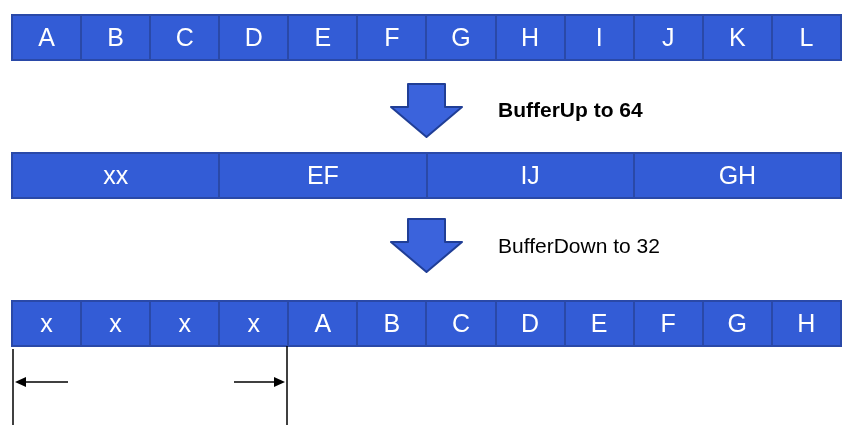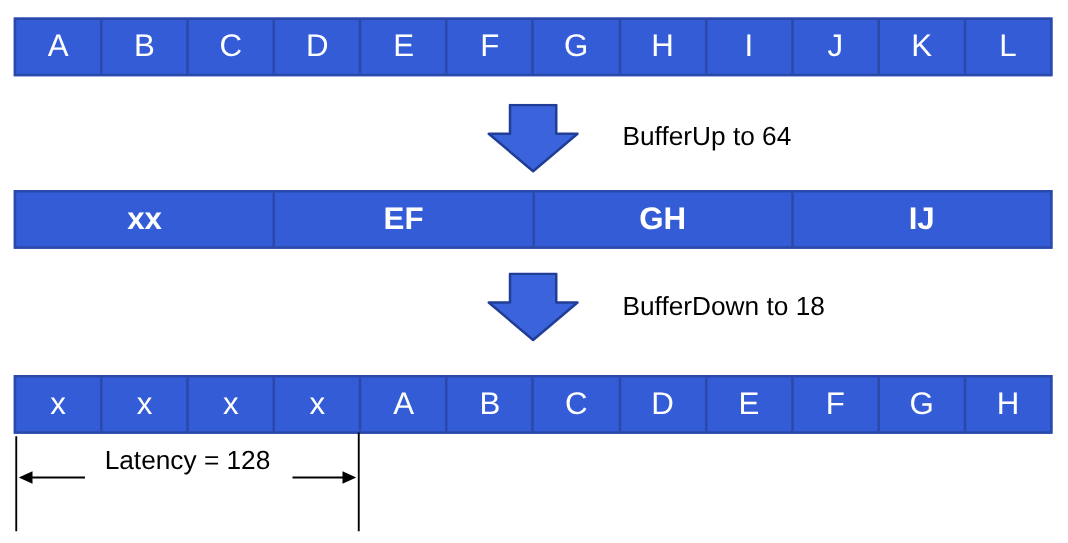--- a/index.html
+++ b/index.html
@@ -19,21 +19,21 @@
     position: absolute;
     left: 11px;
     width: 831px;
     height: 47px;
     box-sizing: border-box;
     display: flex;
     background: var(--cell-fill, #335CD6);
     border: 2px solid var(--cell-border, #2A49A8);
   }
   .row-1 { top: 14px; }
-  .row-2 { top: 152px; font-weight: bold; }
+  .row-2 { top: 152px; }
   .row-3 { top: 300px; }
   .cell {
     flex: 1 1 0;
     display: flex;
     align-items: center;
     justify-content: center;
     color: var(--cell-text, #ffffff);
     font-size: 25px;
     border-left: 2px solid var(--cell-border, #2A49A8);
     user-select: none;
@@ -54,21 +54,21 @@
     stroke-linejoin: round;
   }
   .step-label {
     position: absolute;
     left: 498px;
     color: var(--label-text, #000000);
     font-size: 21px;
     line-height: 24px;
     white-space: nowrap;
   }
-  .label-1 { top: 98px; }
+  .label-1 { top: 98px; font-weight: bold; }
   .label-2 { top: 234px; }
   .latency-svg {
     position: absolute;
     left: 8px;
     top: 344px;
     width: 286px;
     height: 84px;
   }
   .latency-svg line {
     stroke: var(--label-text, #000000);
@@ -109,28 +109,28 @@
     </div>
 
   <svg class="big-arrow arrow-1" viewBox="0 0 76 56" aria-hidden="true">
     <polygon points="20,1 57,1 57,24 74,24 38.5,54 3,24 20,24"></polygon>
   </svg>
   <div class="step-label label-1">BufferUp to 64</div>
 
   <div class="buffer-row row-2">
       <div class="cell">xx</div>
       <div class="cell">EF</div>
+      <div class="cell">IJ</div>
       <div class="cell">GH</div>
-      <div class="cell">IJ</div>
     </div>
 
   <svg class="big-arrow arrow-2" viewBox="0 0 76 56" aria-hidden="true">
     <polygon points="20,1 57,1 57,24 74,24 38.5,54 3,24 20,24"></polygon>
   </svg>
-  <div class="step-label label-2">BufferDown to 18</div>
+  <div class="step-label label-2">BufferDown to 32</div>
 
   <div class="buffer-row row-3">
       <div class="cell">x</div>
       <div class="cell">x</div>
       <div class="cell">x</div>
       <div class="cell">x</div>
       <div class="cell">A</div>
       <div class="cell">B</div>
       <div class="cell">C</div>
       <div class="cell">D</div>
@@ -142,16 +142,15 @@
 
   <svg class="latency-svg" viewBox="0 0 286 84" aria-hidden="true">
     <line x1="5" y1="5" x2="5" y2="81"></line>
     <line x1="279" y1="2" x2="279" y2="81"></line>
     <line x1="14" y1="38" x2="60" y2="38"></line>
     <polygon points="7,38 18,33 18,43"></polygon>
     <line x1="226" y1="38" x2="272" y2="38"></line>
     <polygon points="277,38 266,33 266,43"></polygon>
   </svg>
   <div class="latency-text">
-    <div>Latency = 128</div>
   </div>
 
 </div>
 
 </body></html>

